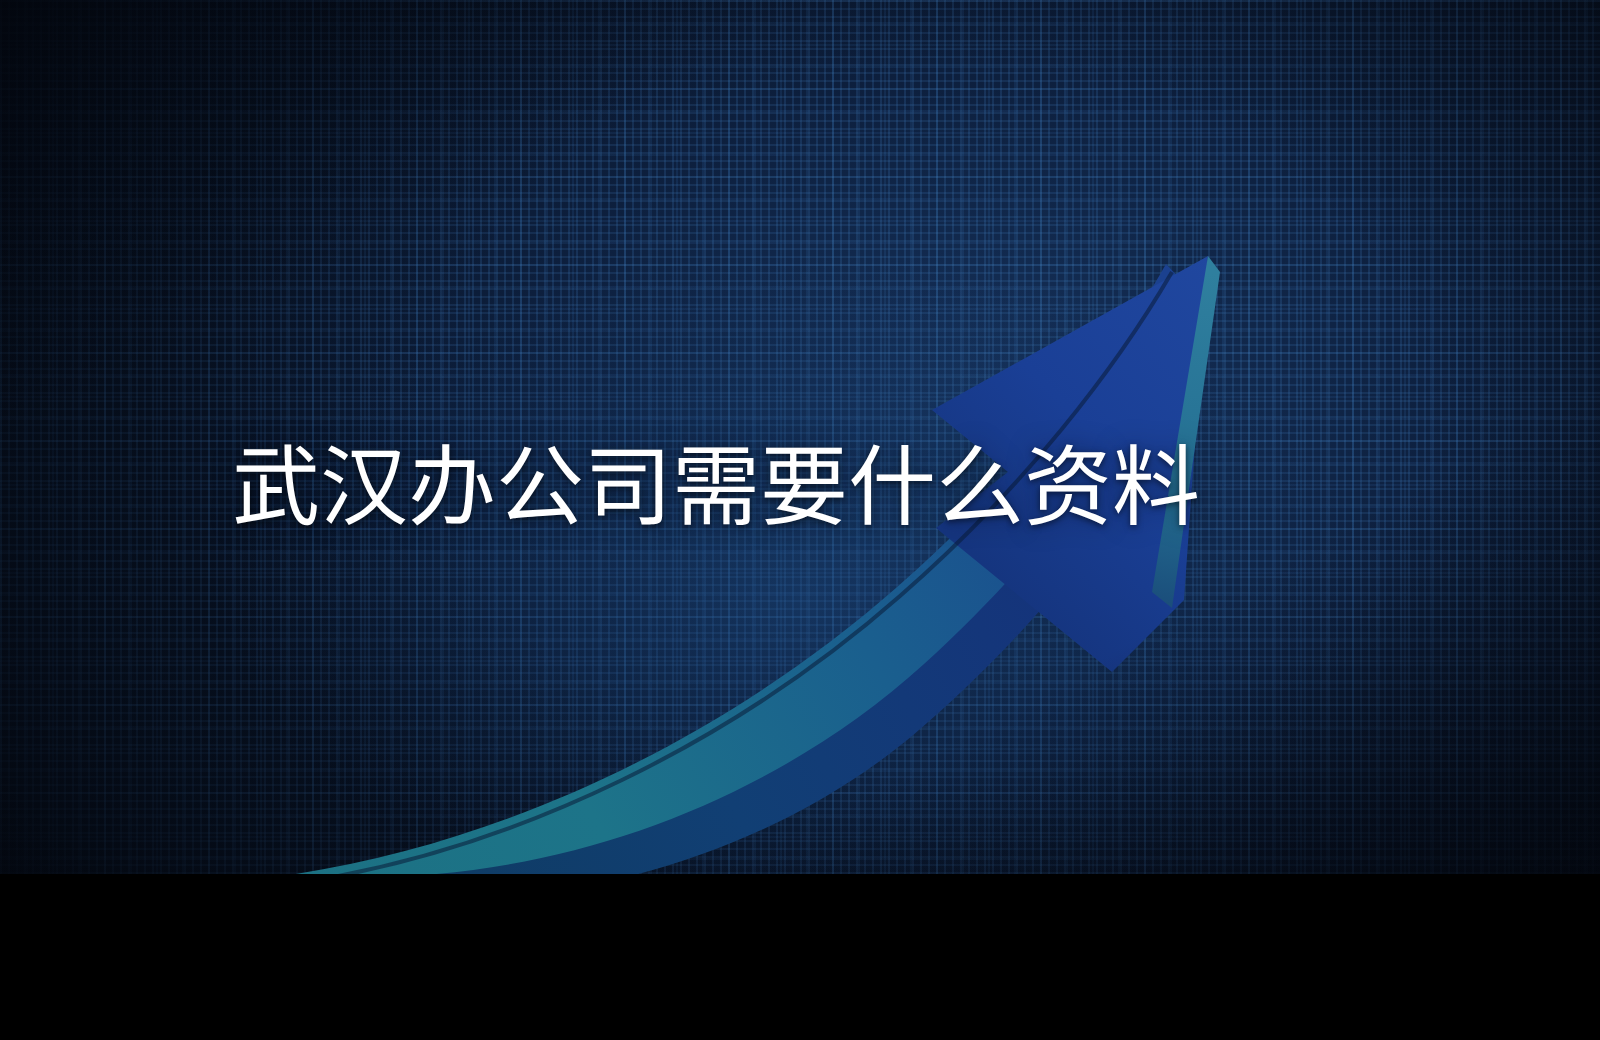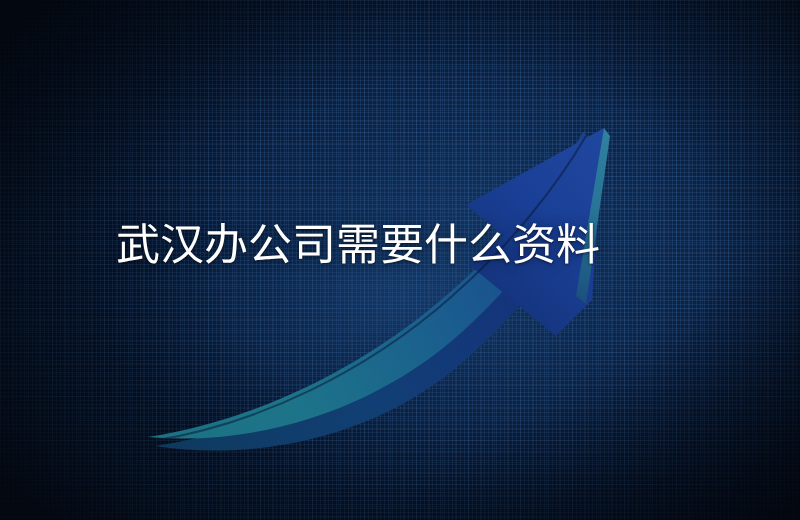--- a/index.html
+++ b/index.html
@@ -8,21 +8,21 @@
     padding: 0;
     background: #000;
   }
   body {
     font-family: "DejaVu Sans", "Liberation Sans", sans-serif;
   }
 
   #banner {
     position: relative;
     width: 800px;
-    height: 520px;
+    height: 437px;
     overflow: hidden;
     background: #15803d;
   }
 
   
 
   
   .bg-base {
     position: absolute;
     inset: 0;

